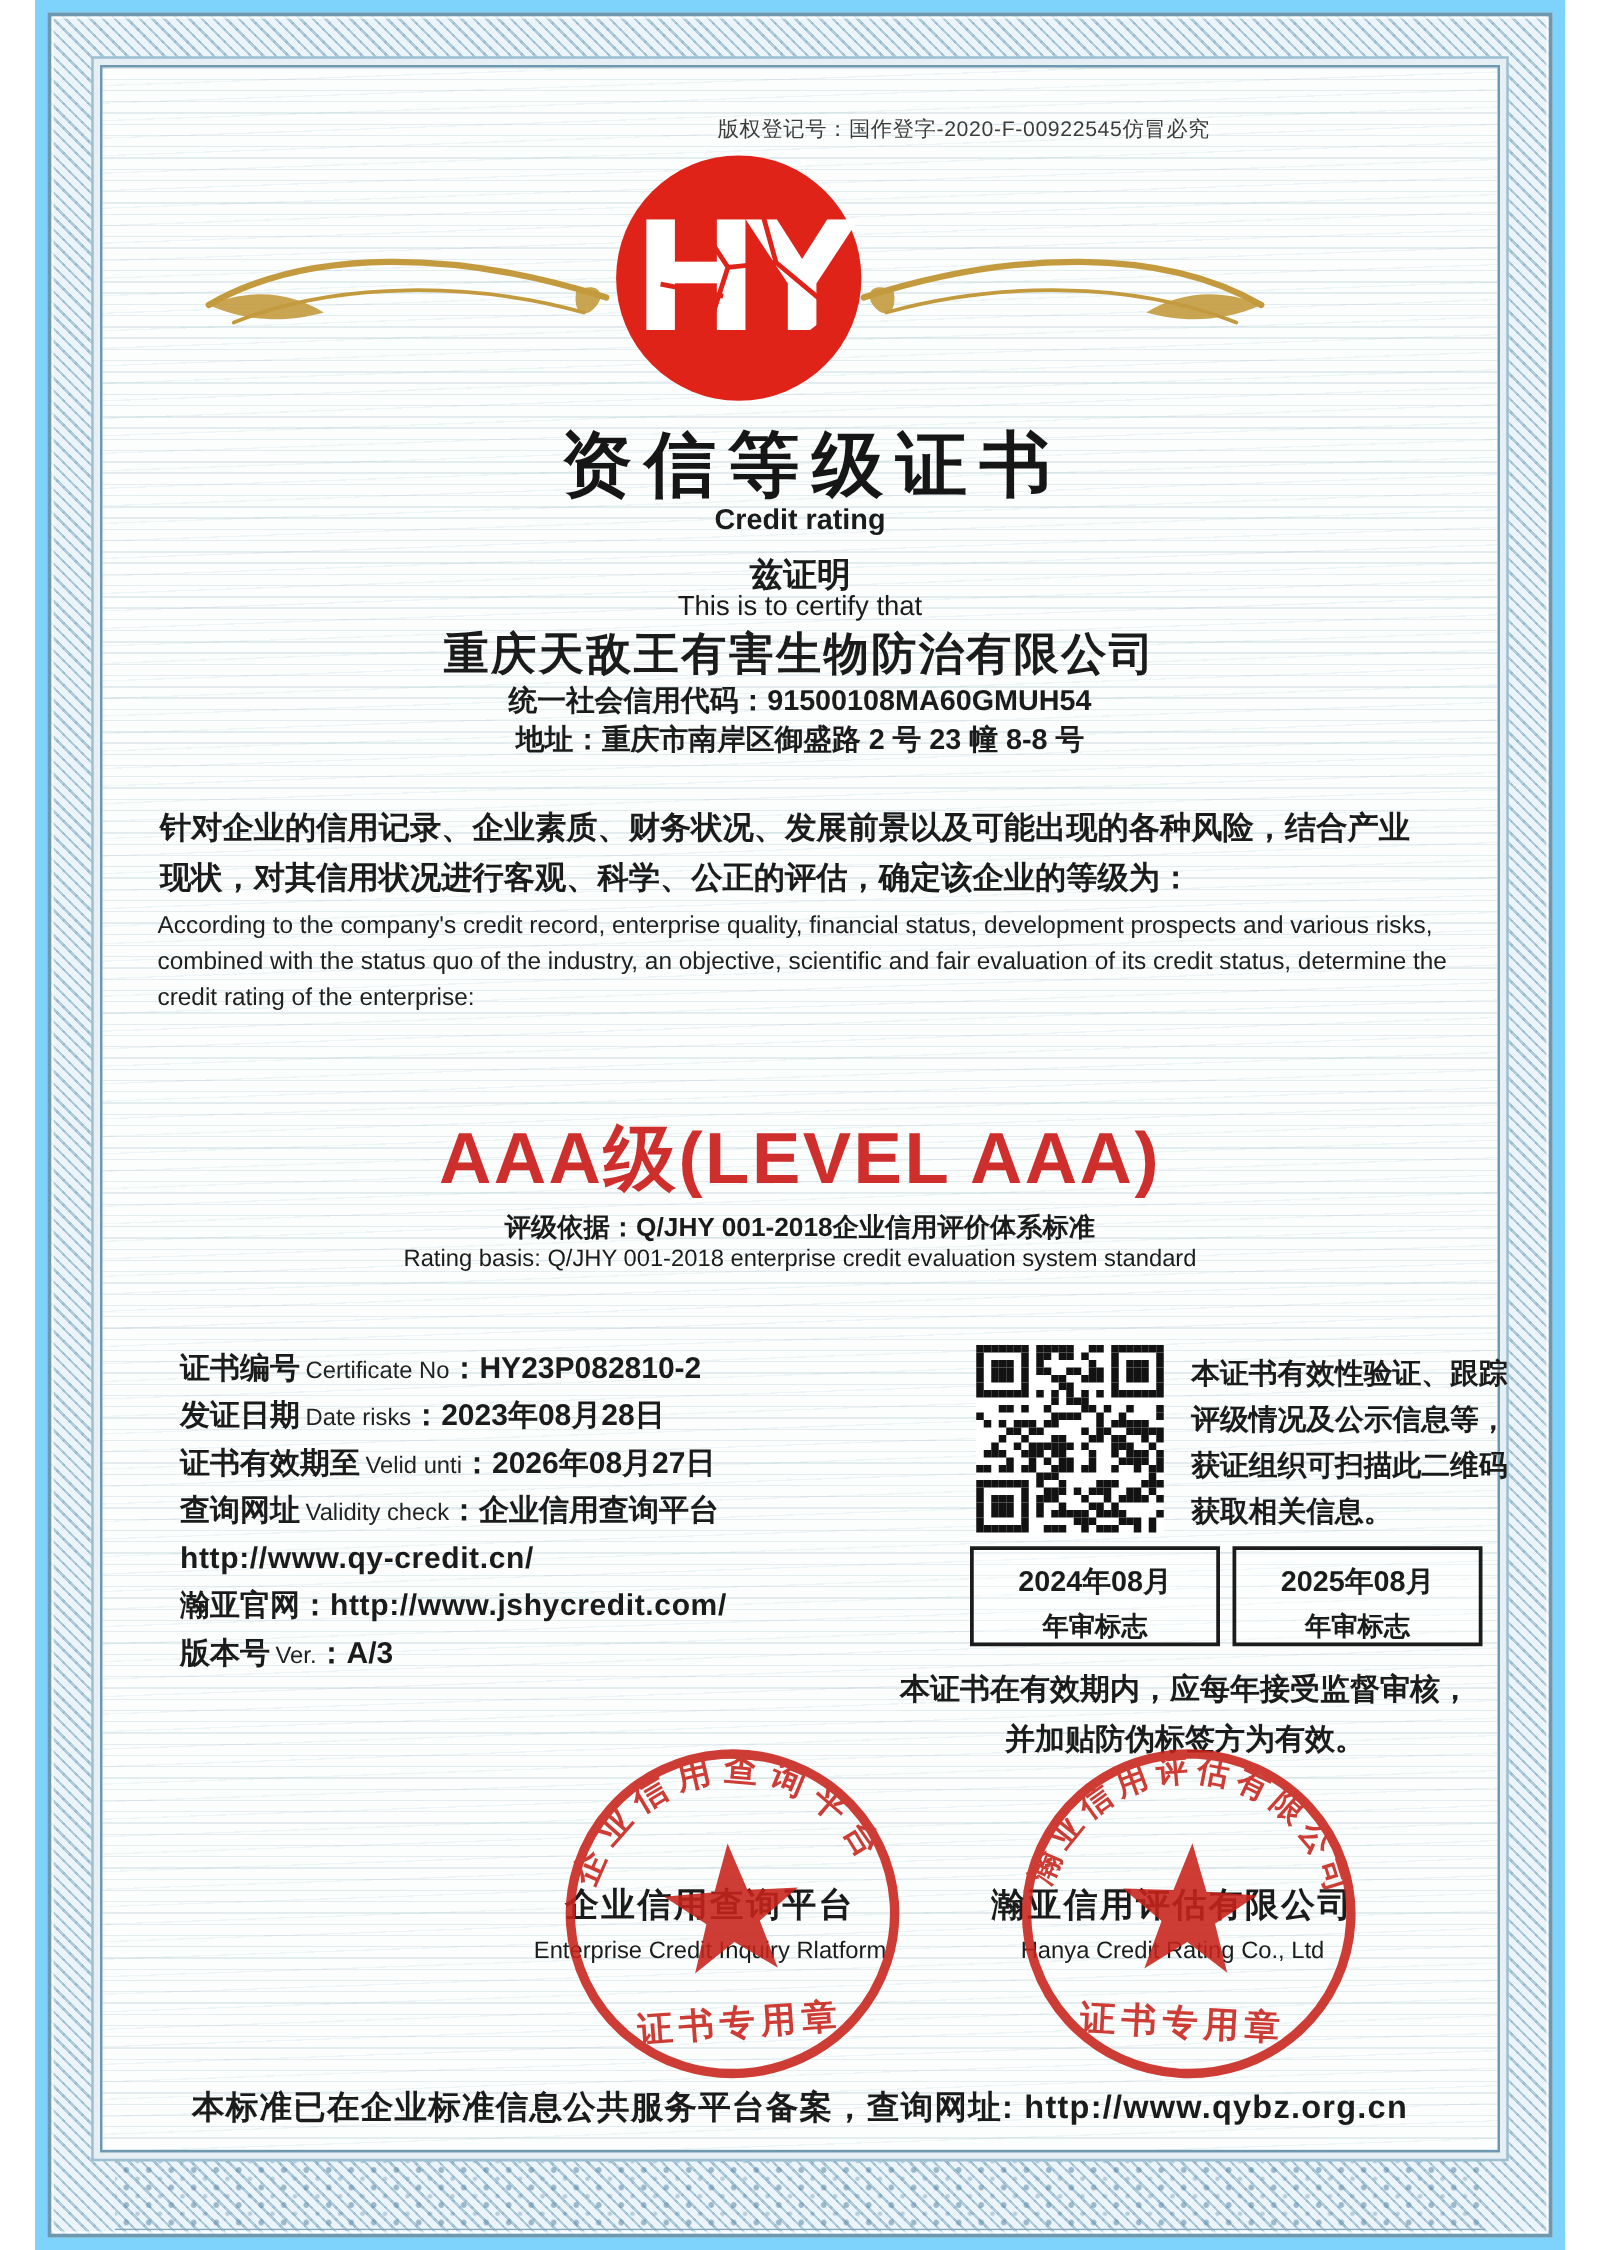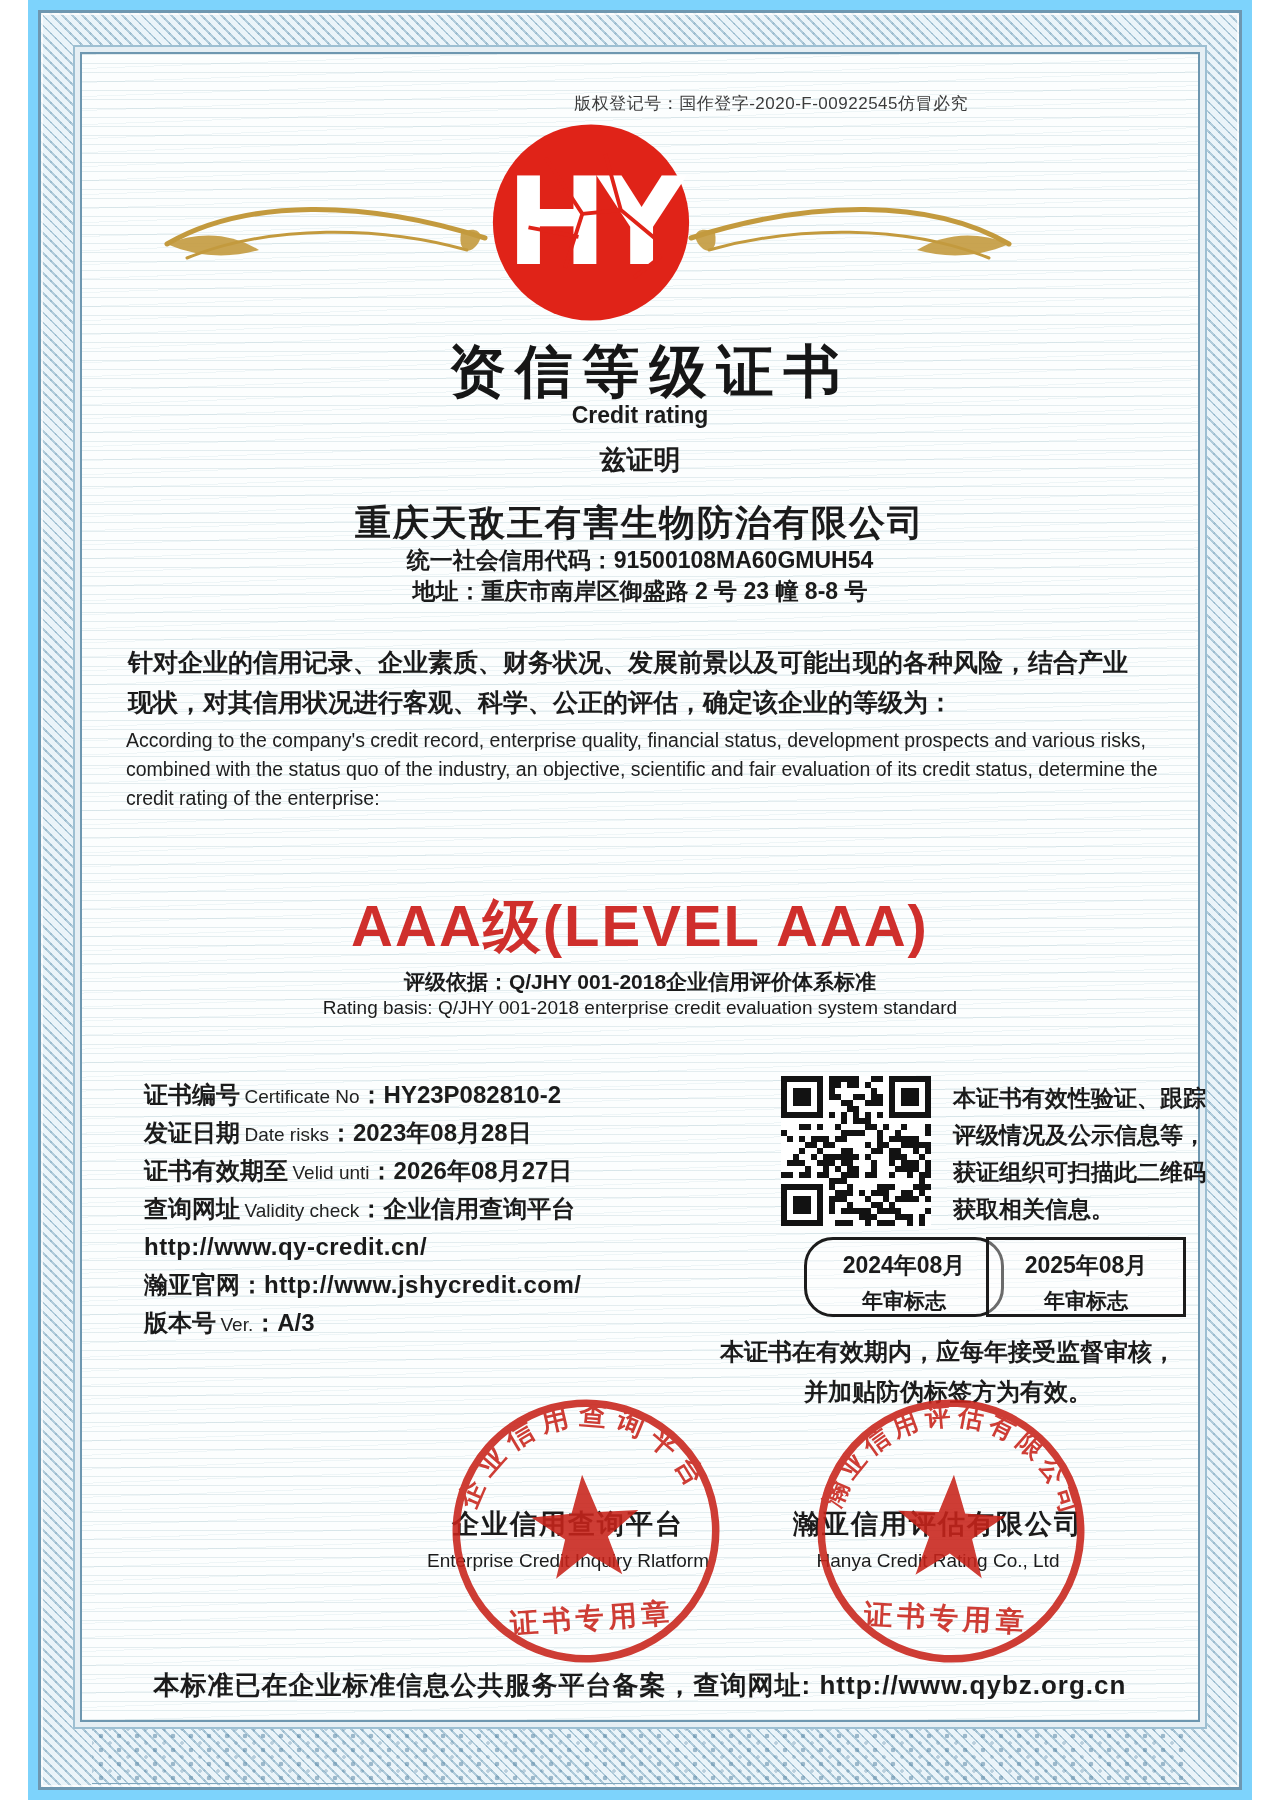--- a/index.html
+++ b/index.html
@@ -64,21 +64,21 @@
   .detail-row .en{font-size:19px;font-weight:400;color:#222;}
   .detail-row .val{font-size:24px;font-weight:600;}
   .detail-row .url{font-size:24px;font-weight:600;letter-spacing:.5px;}
   
   #qr{left:753px;top:1076px;width:150px;height:150px;display:grid;grid-template-columns:repeat(25,1fr);grid-template-rows:repeat(25,1fr);background:#fff;}
   #qr .q{background:transparent;}
   #qr .q.on{background:#121212;}
   #qr-note{left:925px;top:1080px;width:280px;font-size:23px;line-height:37px;font-weight:600;}
   
   .annual-box{position:absolute;top:1237px;width:200px;height:80px;border:3px solid #1c1c1c;text-align:center;background:rgba(255,255,255,.35);}
-  #annual-box-1{left:776px;border-radius:29px;}
+  #annual-box-1{left:748px;}
   #annual-box-2{left:958px;}
   .annual-box .period{font-size:23px;font-weight:600;margin-top:10px;}
   .annual-box .mark{font-size:21px;font-weight:600;margin-top:6px;}
   #annual-note{left:630px;top:1332px;width:580px;text-align:center;font-size:24px;line-height:40px;font-weight:600;}
   
   .org{position:absolute;top:1506px;width:440px;text-align:center;}
   #org-left{left:320px;}
   #org-right{left:690px;}
   .org .name{font-size:27px;font-weight:800;letter-spacing:2px;}
   .org .en{font-size:19px;margin-top:8px;}
@@ -118,20 +118,21 @@
       <path d="M120,34 L136,92 L172,122"></path>
       <path d="M40,110 L92,120"></path>
       <path d="M150,162 L178,140"></path>
       <path d="M96,96 L136,92"></path>
     </g>
   </svg>
 
   <div class="abs ctr" id="title">资信等级证书</div>
   <div class="abs ctr" id="subtitle">Credit rating</div>
   <div class="abs ctr" id="certify-zh">兹证明</div>
+  <div class="abs ctr" id="certify-en">This is to certify that</div>
   <div class="abs ctr" id="company">重庆天敌王有害生物防治有限公司</div>
   <div class="abs ctr" id="code-line">统一社会信用代码：91500108MA60GMUH54</div>
   <div class="abs ctr" id="addr-line">地址：重庆市南岸区御盛路 2 号 23 幢 8-8 号</div>
 
   <div class="abs" id="stmt-zh">
     <div>针对企业的信用记录、企业素质、财务状况、发展前景以及可能出现的各种风险，结合产业</div>
     <div>现状，对其信用状况进行客观、科学、公正的评估，确定该企业的等级为：</div>
   </div>
   <div class="abs" id="stmt-en">According to the company's credit record, enterprise quality, financial status, development prospects and various risks, combined with the status quo of the industry, an objective, scientific and fair evaluation of its credit status, determine the credit rating of the enterprise:</div>
 

